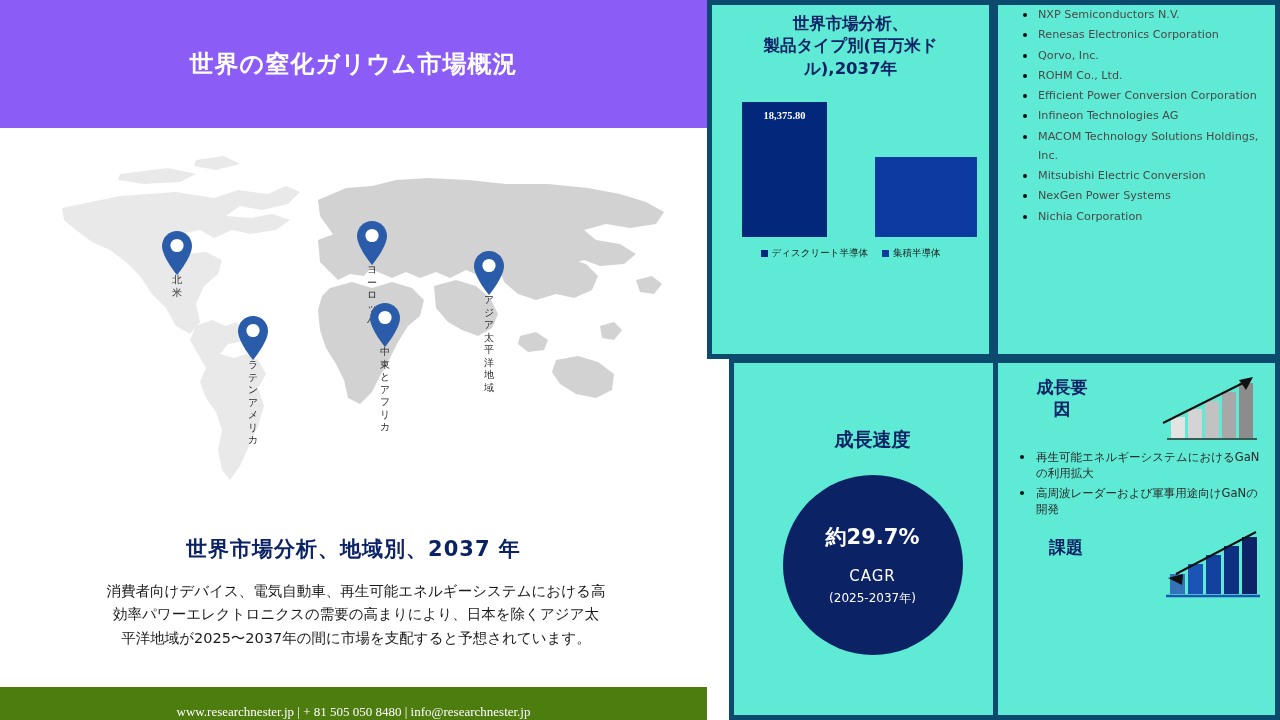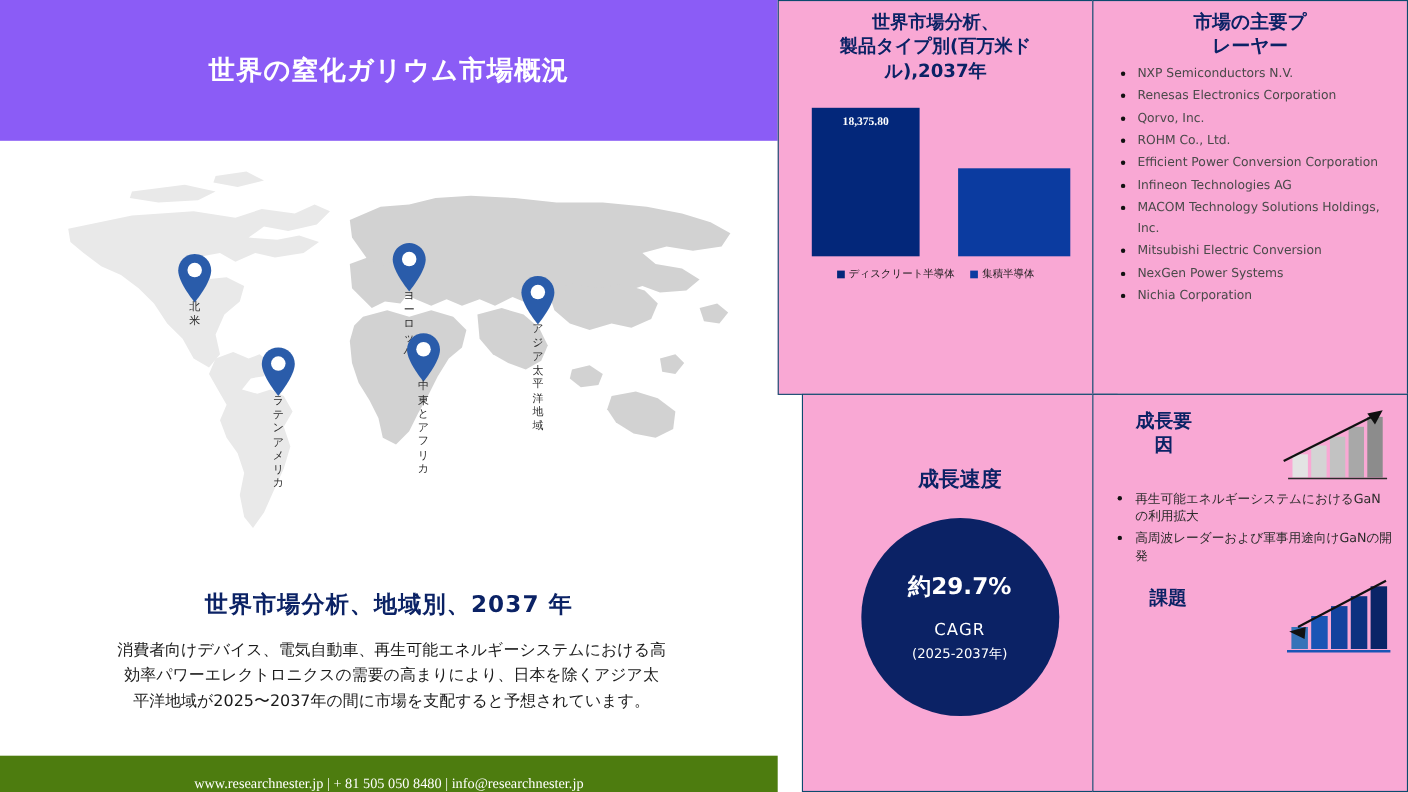--- a/index.html
+++ b/index.html
@@ -28,21 +28,21 @@
              font-family:"DejaVu Sans",sans-serif;letter-spacing:1px;}
   .reg-desc{position:absolute;left:106px;top:580px;width:500px;text-align:center;
             font-size:14.5px;color:#1a1a1a;line-height:1.62;
             font-family:"DejaVu Sans",sans-serif;}
 
   .footer{position:absolute;left:0;top:687px;width:707px;height:50px;background:#4d7c0f;
           display:flex;align-items:center;justify-content:center;}
   .footer span{color:#fff;font-size:13px;font-family:"Liberation Serif",serif;}
 
   
-  .cell{position:absolute;background:#f9a8d4;border:1px solid #0c4a6e;box-sizing:border-box;}
+  .cell{position:absolute;background:#5eead4;border:5px solid #0c4a6e;box-sizing:border-box;}
   #cell-chart  {left:707px; top:0;    width:287px; height:359px;}
   #cell-players{left:993px; top:0;    width:287px; height:359px;}
   #cell-growth {left:707px; top:358px;width:287px; height:362px;margin-left:22px;}
   #cell-factors{left:993px; top:358px;width:287px; height:362px;}
 
   .cell-title{text-align:center;font-weight:bold;color:#0b2265;
               font-family:"DejaVu Sans",sans-serif;}
 
   
   .chart-title{font-size:16.5px;line-height:1.35;padding:8px 14px 0;}
@@ -191,41 +191,39 @@
       <span>www.researchnester.jp | + 81 505 050 8480 | info@researchnester.jp</span>
     </div>
   </div>
 
   <div class="cell" id="cell-chart">
     <div class="cell-title chart-title" style="white-space:pre-line;">世界市場分析、
 製品タイプ別(百万米ド
 ル),2037年</div>
 
     <div class="chart-plot">
-      <div class="bar" style="left:10px;width:98px;height:135px;background:#03277a;">
+      <div class="bar" style="left:10px;width:85px;height:135px;background:#03277a;">
         <div class="bar-label">18,375.80</div>
       </div>
       <div class="bar" style="left:143px;width:102px;height:80px;background:#0b3ba0;"></div>
     </div>
 
     <div class="legend">
       <div class="legend-item">
         <span class="swatch" style="background:#03277a;"></span>
         <span>ディスクリート半導体</span>
       </div>
       <div class="legend-item">
         <span class="swatch" style="background:#0b3ba0;"></span>
         <span>集積半導体</span>
       </div>
     </div>
   </div>
 
   <div class="cell" id="cell-players">
-    <div class="cell-title players-title" style="white-space:pre-line;">市場の主要プ
-レーヤー</div>
     <ul class="plist">
       <li>NXP Semiconductors N.V.</li>
       <li>Renesas Electronics Corporation</li>
       <li>Qorvo, Inc.</li>
       <li>ROHM Co., Ltd.</li>
       <li>Efficient Power Conversion Corporation</li>
       <li>Infineon Technologies AG</li>
       <li>MACOM Technology Solutions Holdings, Inc.</li>
       <li>Mitsubishi Electric Conversion</li>
       <li>NexGen Power Systems</li>

